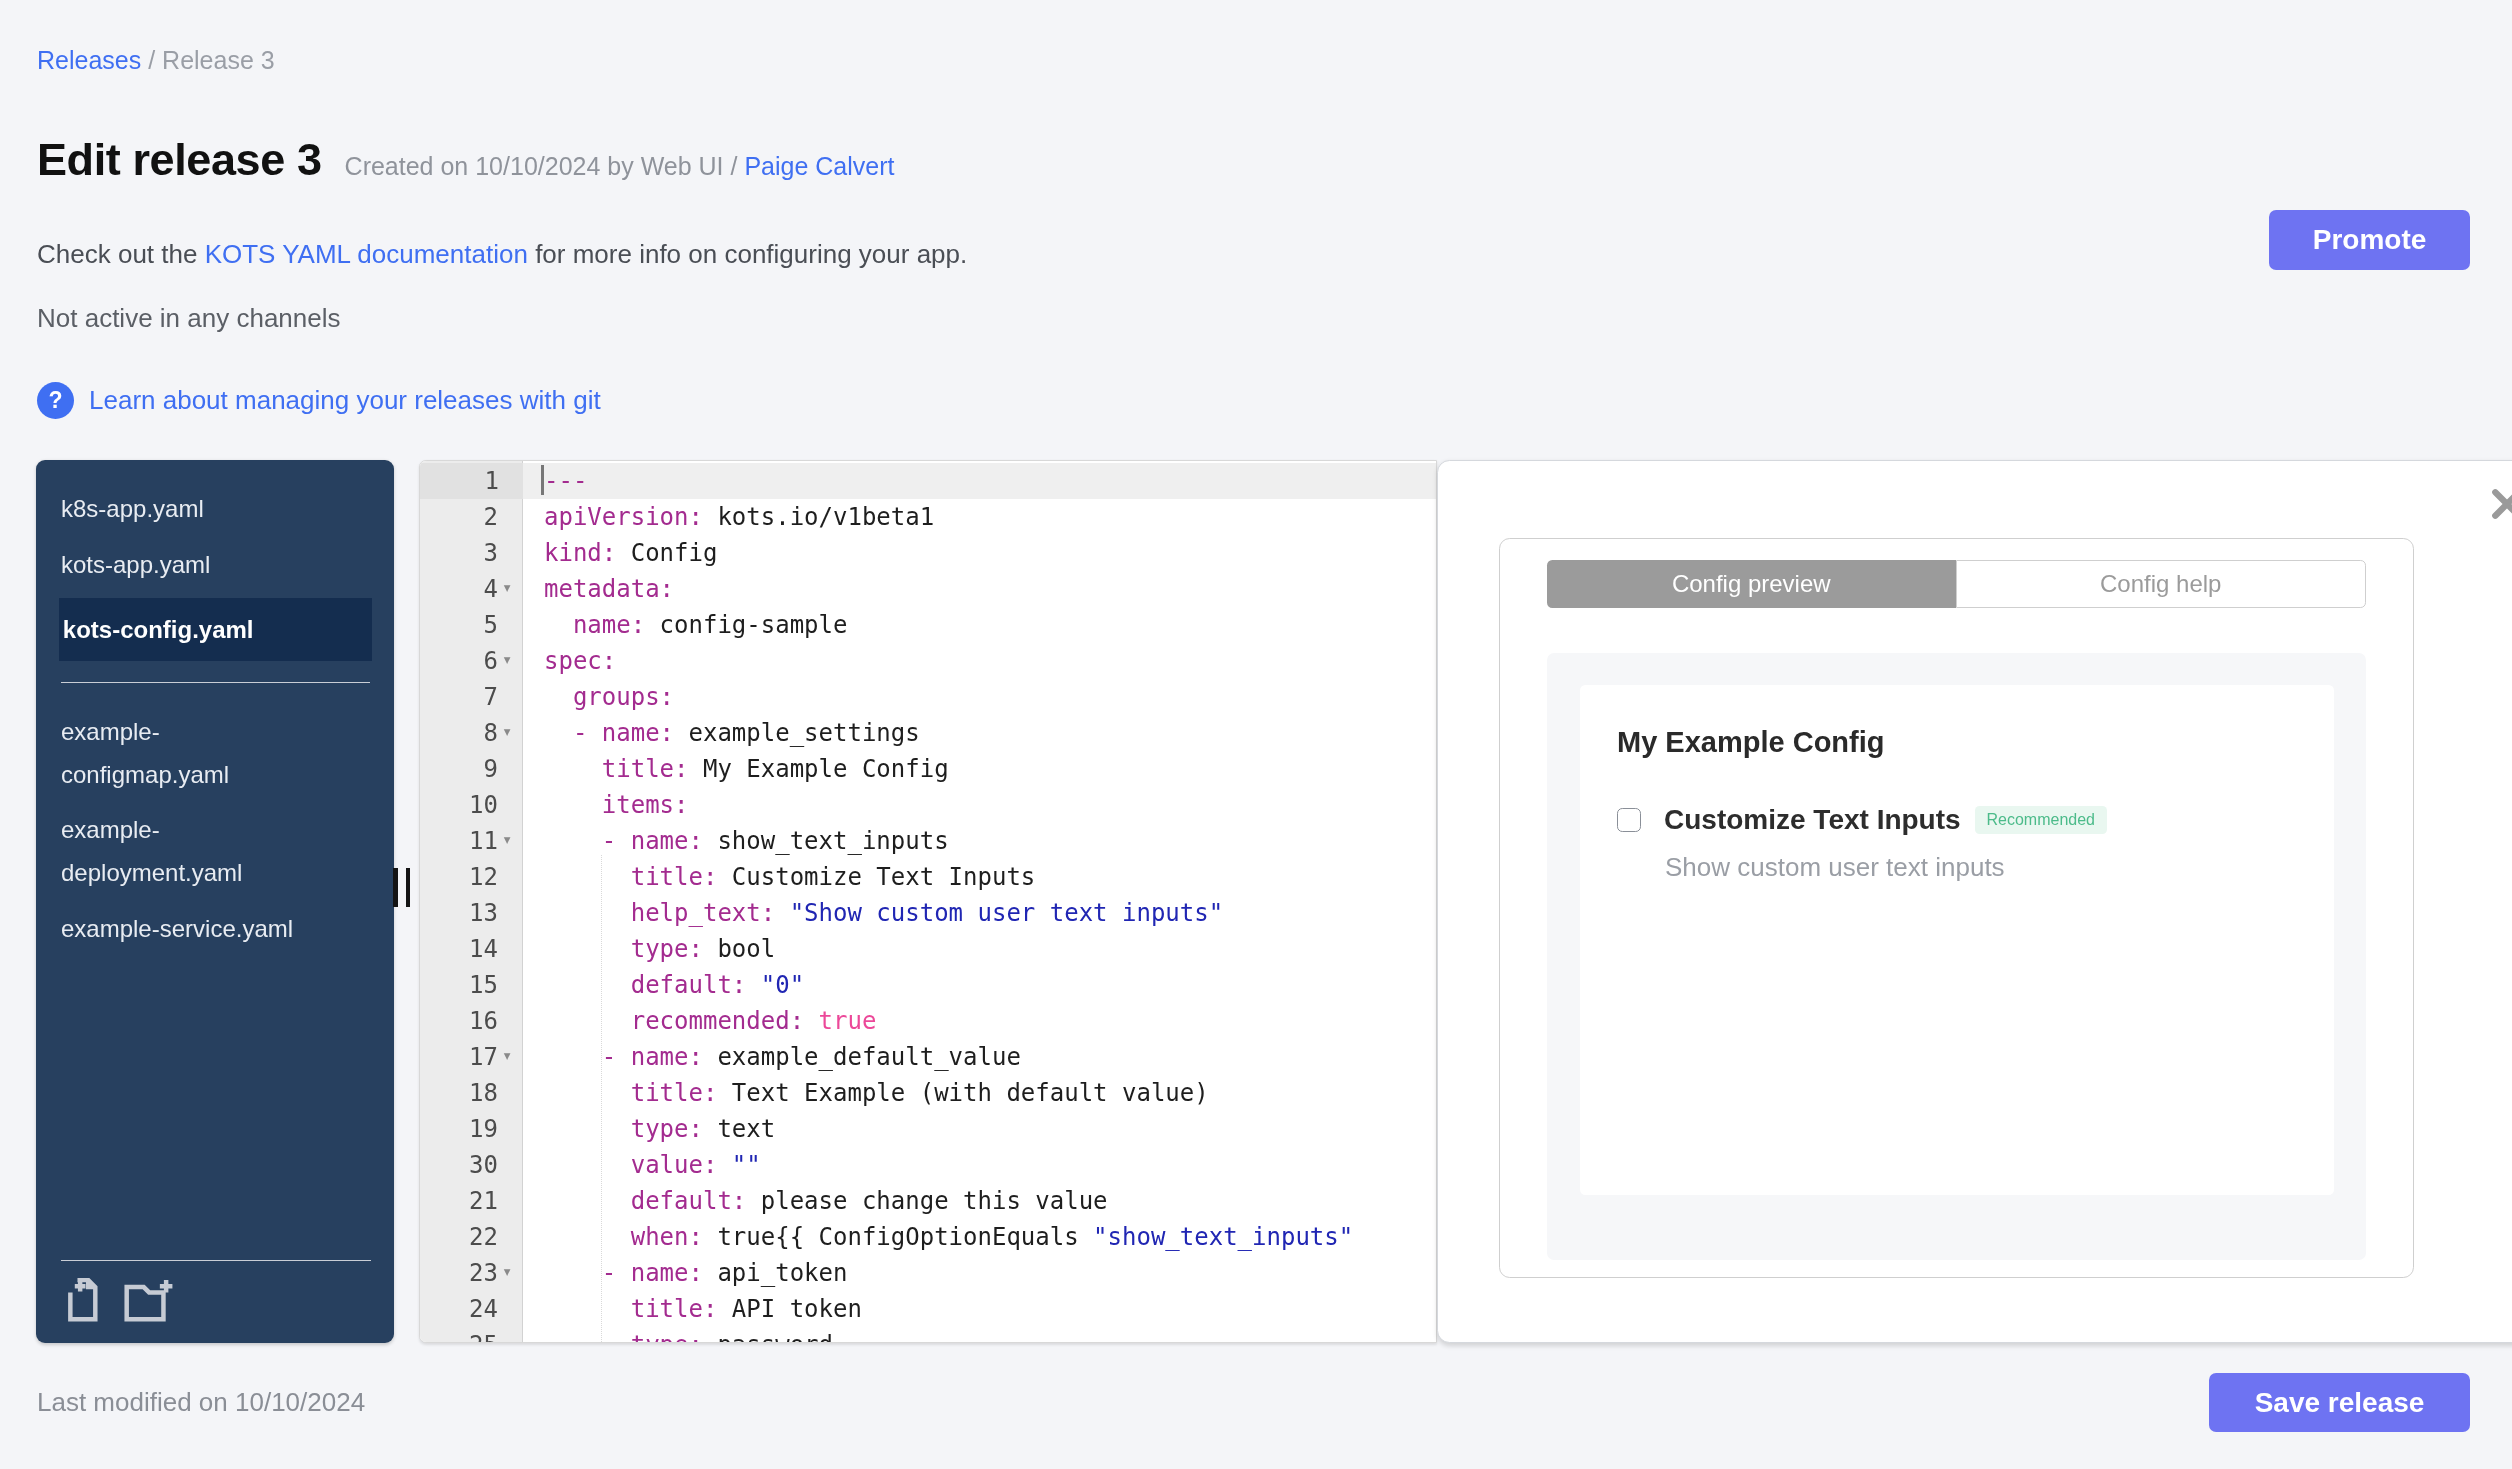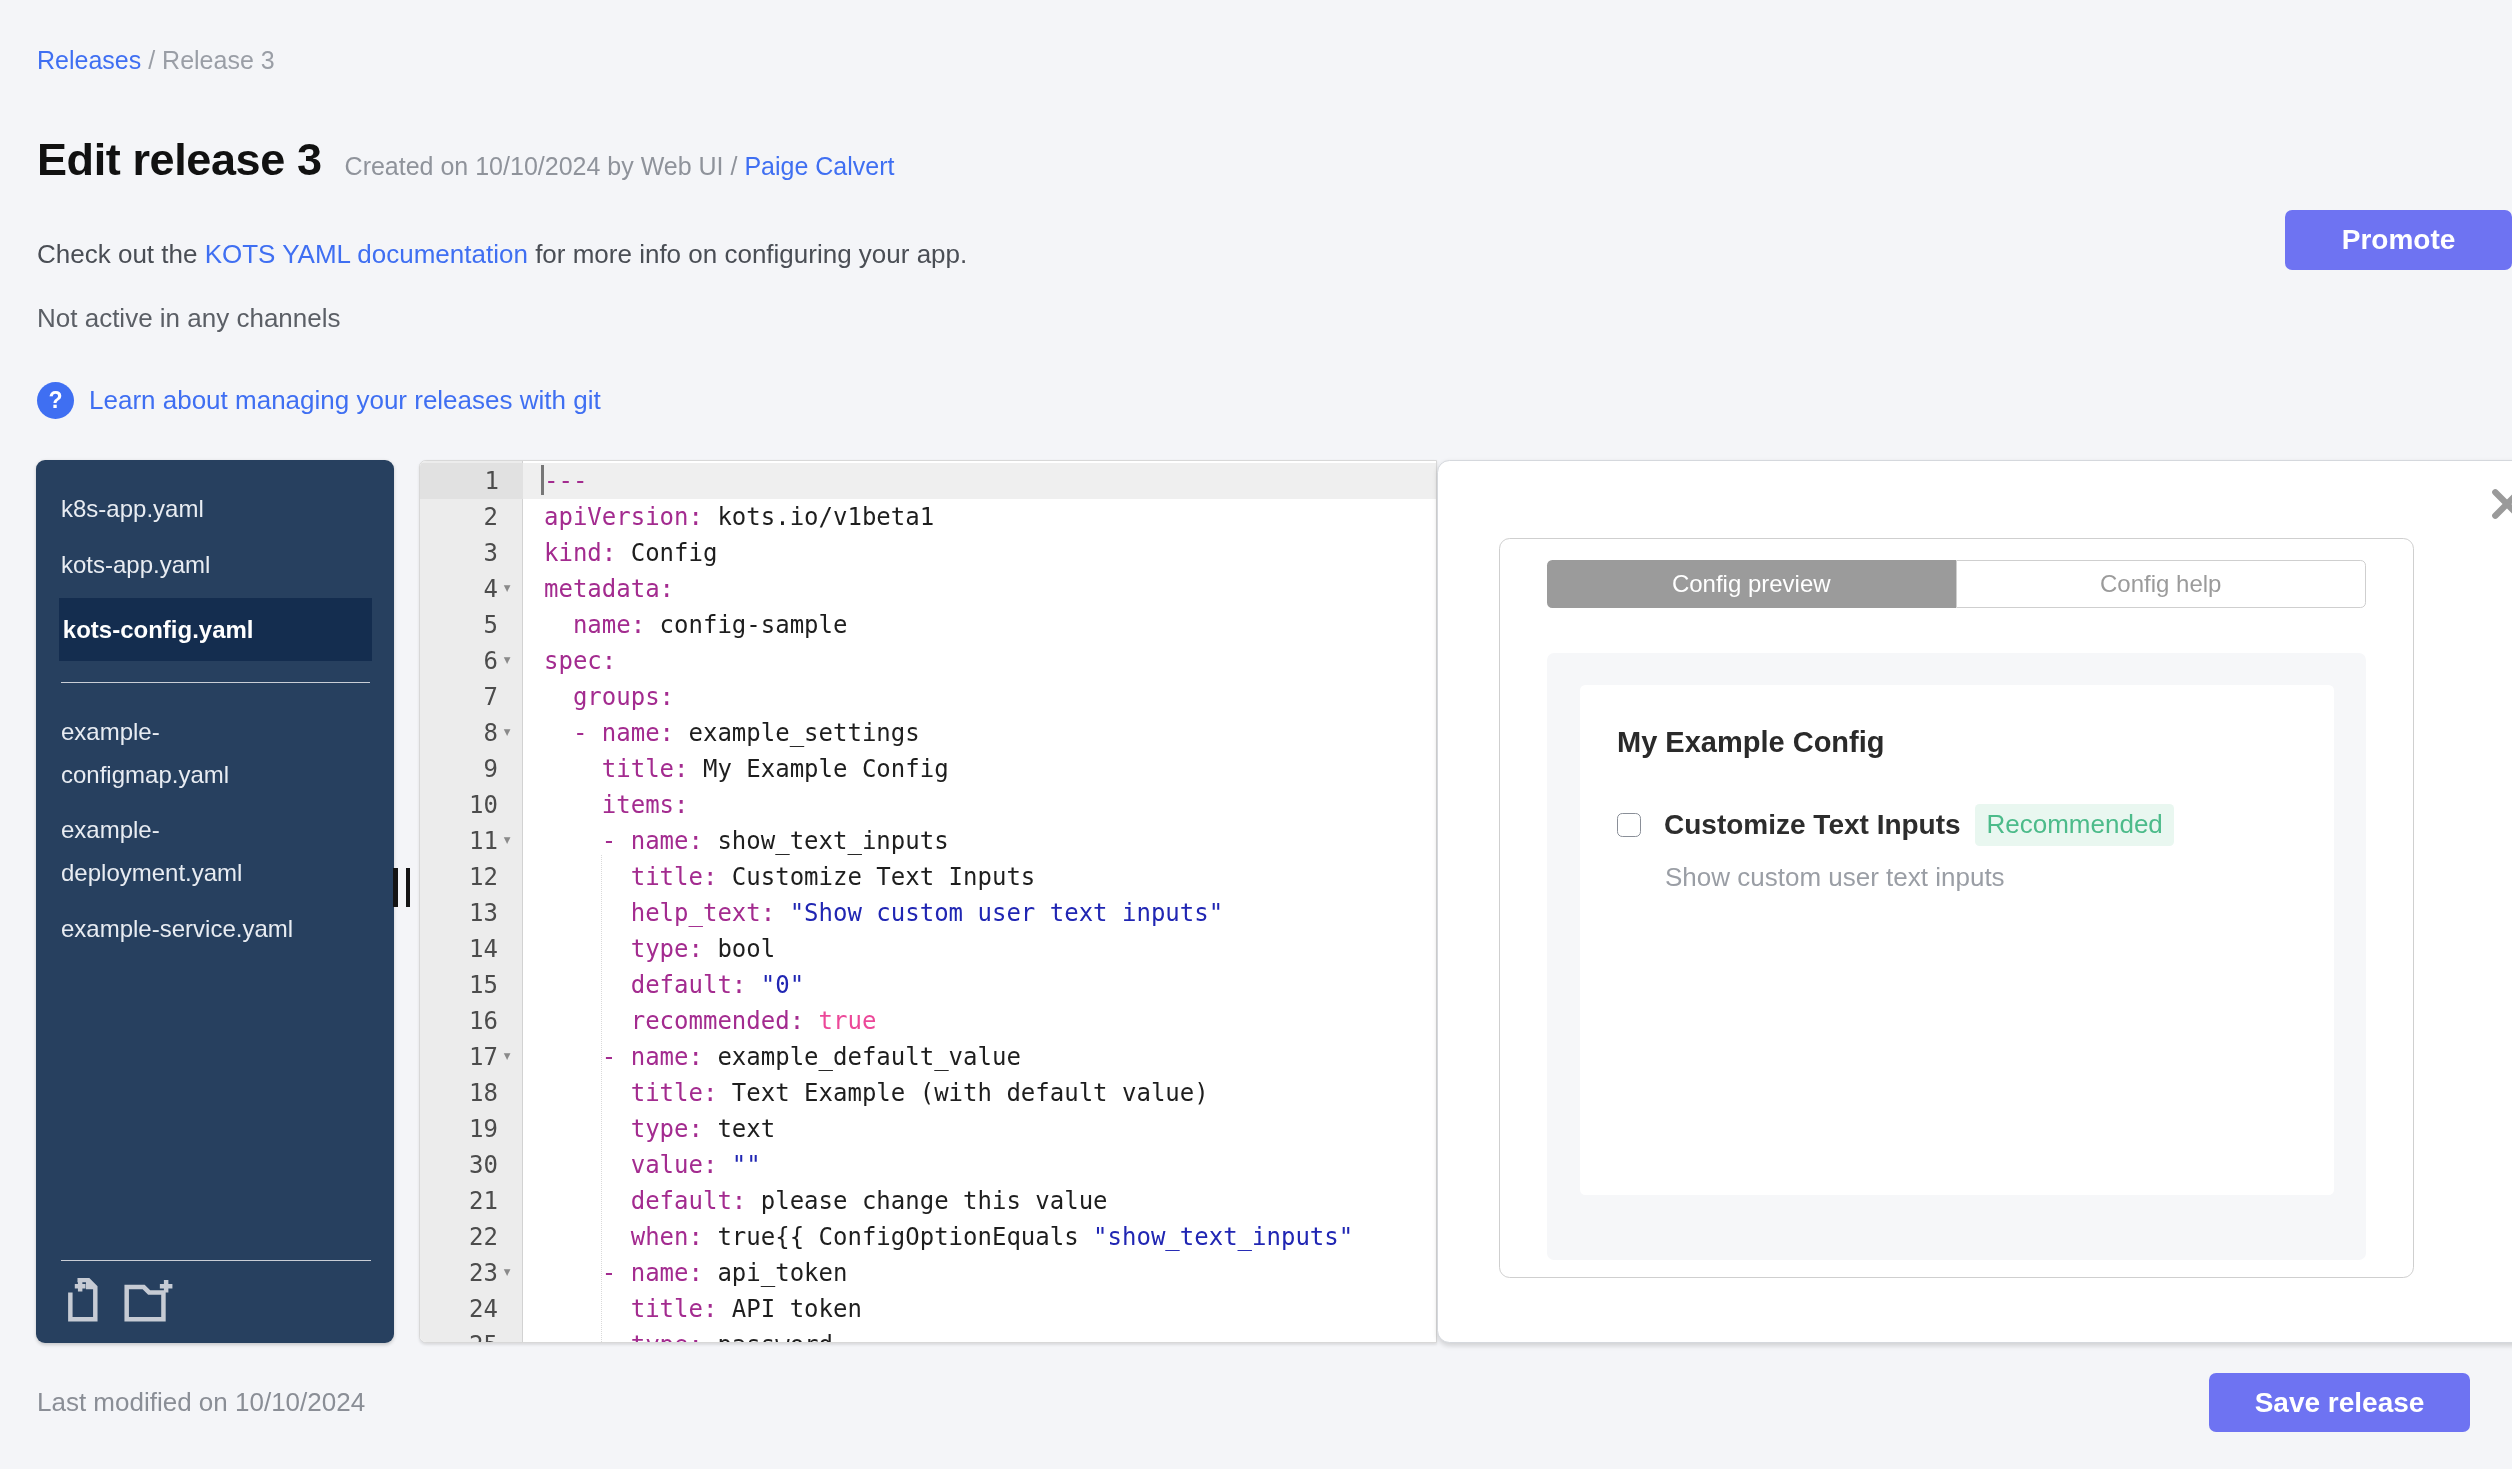--- a/index.html
+++ b/index.html
@@ -25,21 +25,21 @@
   .intro-line .doc-link { color:#3f6ff2; cursor:pointer; }
   .channel-status { left:37px; top:303px; font-size:26px; color:#5b5f66; }
   .git-row { left:37px; top:382px; display:flex; align-items:center; gap:15px; }
   .q-icon { width:37px; height:37px; border-radius:50%; background:#3f6ff2; color:#fff;
             font-size:23px; font-weight:700; display:flex; align-items:center; justify-content:center; }
   .git-link { font-size:26px; color:#3f6ff2; cursor:pointer; }
 
   .btn { background:#6e73f2; color:#fff; font-weight:700; border:none; border-radius:7.1px;
          display:flex; align-items:center; justify-content:center; cursor:pointer;
          font-family:"Liberation Sans", sans-serif; }
-  .promote-btn { left:2269px; top:210px; width:227px; height:60px; font-size:28px;margin-left:16px; }
+  .promote-btn { left:2269px; top:210px; width:201px; height:60px; font-size:28px; }
   .save-btn { left:2209px; top:1373px; width:261px; height:59px; font-size:28px; }
 
   
   .workspace { left:36px; top:460px; width:2434px; height:883px; }
 
   
   .file-panel { position:absolute; left:0; top:0; width:358px; height:883px;
                 background:#27405f; border-radius:9px; box-shadow:0 1.8px 3.6px rgba(0,0,0,.18); }
   .file-list { padding:27px 24px 0 25px; }
   .file-item { color:#e8ecf2; font-size:24px; line-height:43px; margin-bottom:12.5px; cursor:pointer; }
@@ -98,21 +98,21 @@
                   border-radius:0 5.3px 5.3px 0; }
   .preview-area { position:absolute; left:47px; right:47px; top:114px; height:607px;
                   background:#f6f7f9; border-radius:7.1px; }
   .preview-card { position:absolute; left:33px; right:32px; top:32px; height:510px;
                   background:#ffffff; border-radius:5.3px; }
   .group-title { padding:41px 0 0 37px; font-size:29px; font-weight:700; color:#2a2a2a; }
   .item-row { display:flex; align-items:center; margin:45px 0 0 37px; }
   .checkbox { width:24px; height:24px; border:1.8px solid #8a8f98; border-radius:5.3px;
               background:#fff; cursor:pointer; }
   .item-label { font-size:28px; font-weight:700; color:#2d2d2d; margin-left:23px; }
-  .badge { font-size:26px; color:#4cbb8a; background:#e9f7f0; border-radius:4.5px;
+  .badge { font-size:16px; color:#4cbb8a; background:#e9f7f0; border-radius:4.5px;
            padding:5.3px 11.6px; margin-left:14.3px; }
   .item-help { margin:16px 0 0 85px; font-size:26px; color:#9a9ea5; }
 
   
   .last-modified { left:37px; top:1387px; font-size:26px; color:#8a8e96; }
 </style>
 </head>
 <body>
 
 <div class="abs breadcrumb">

